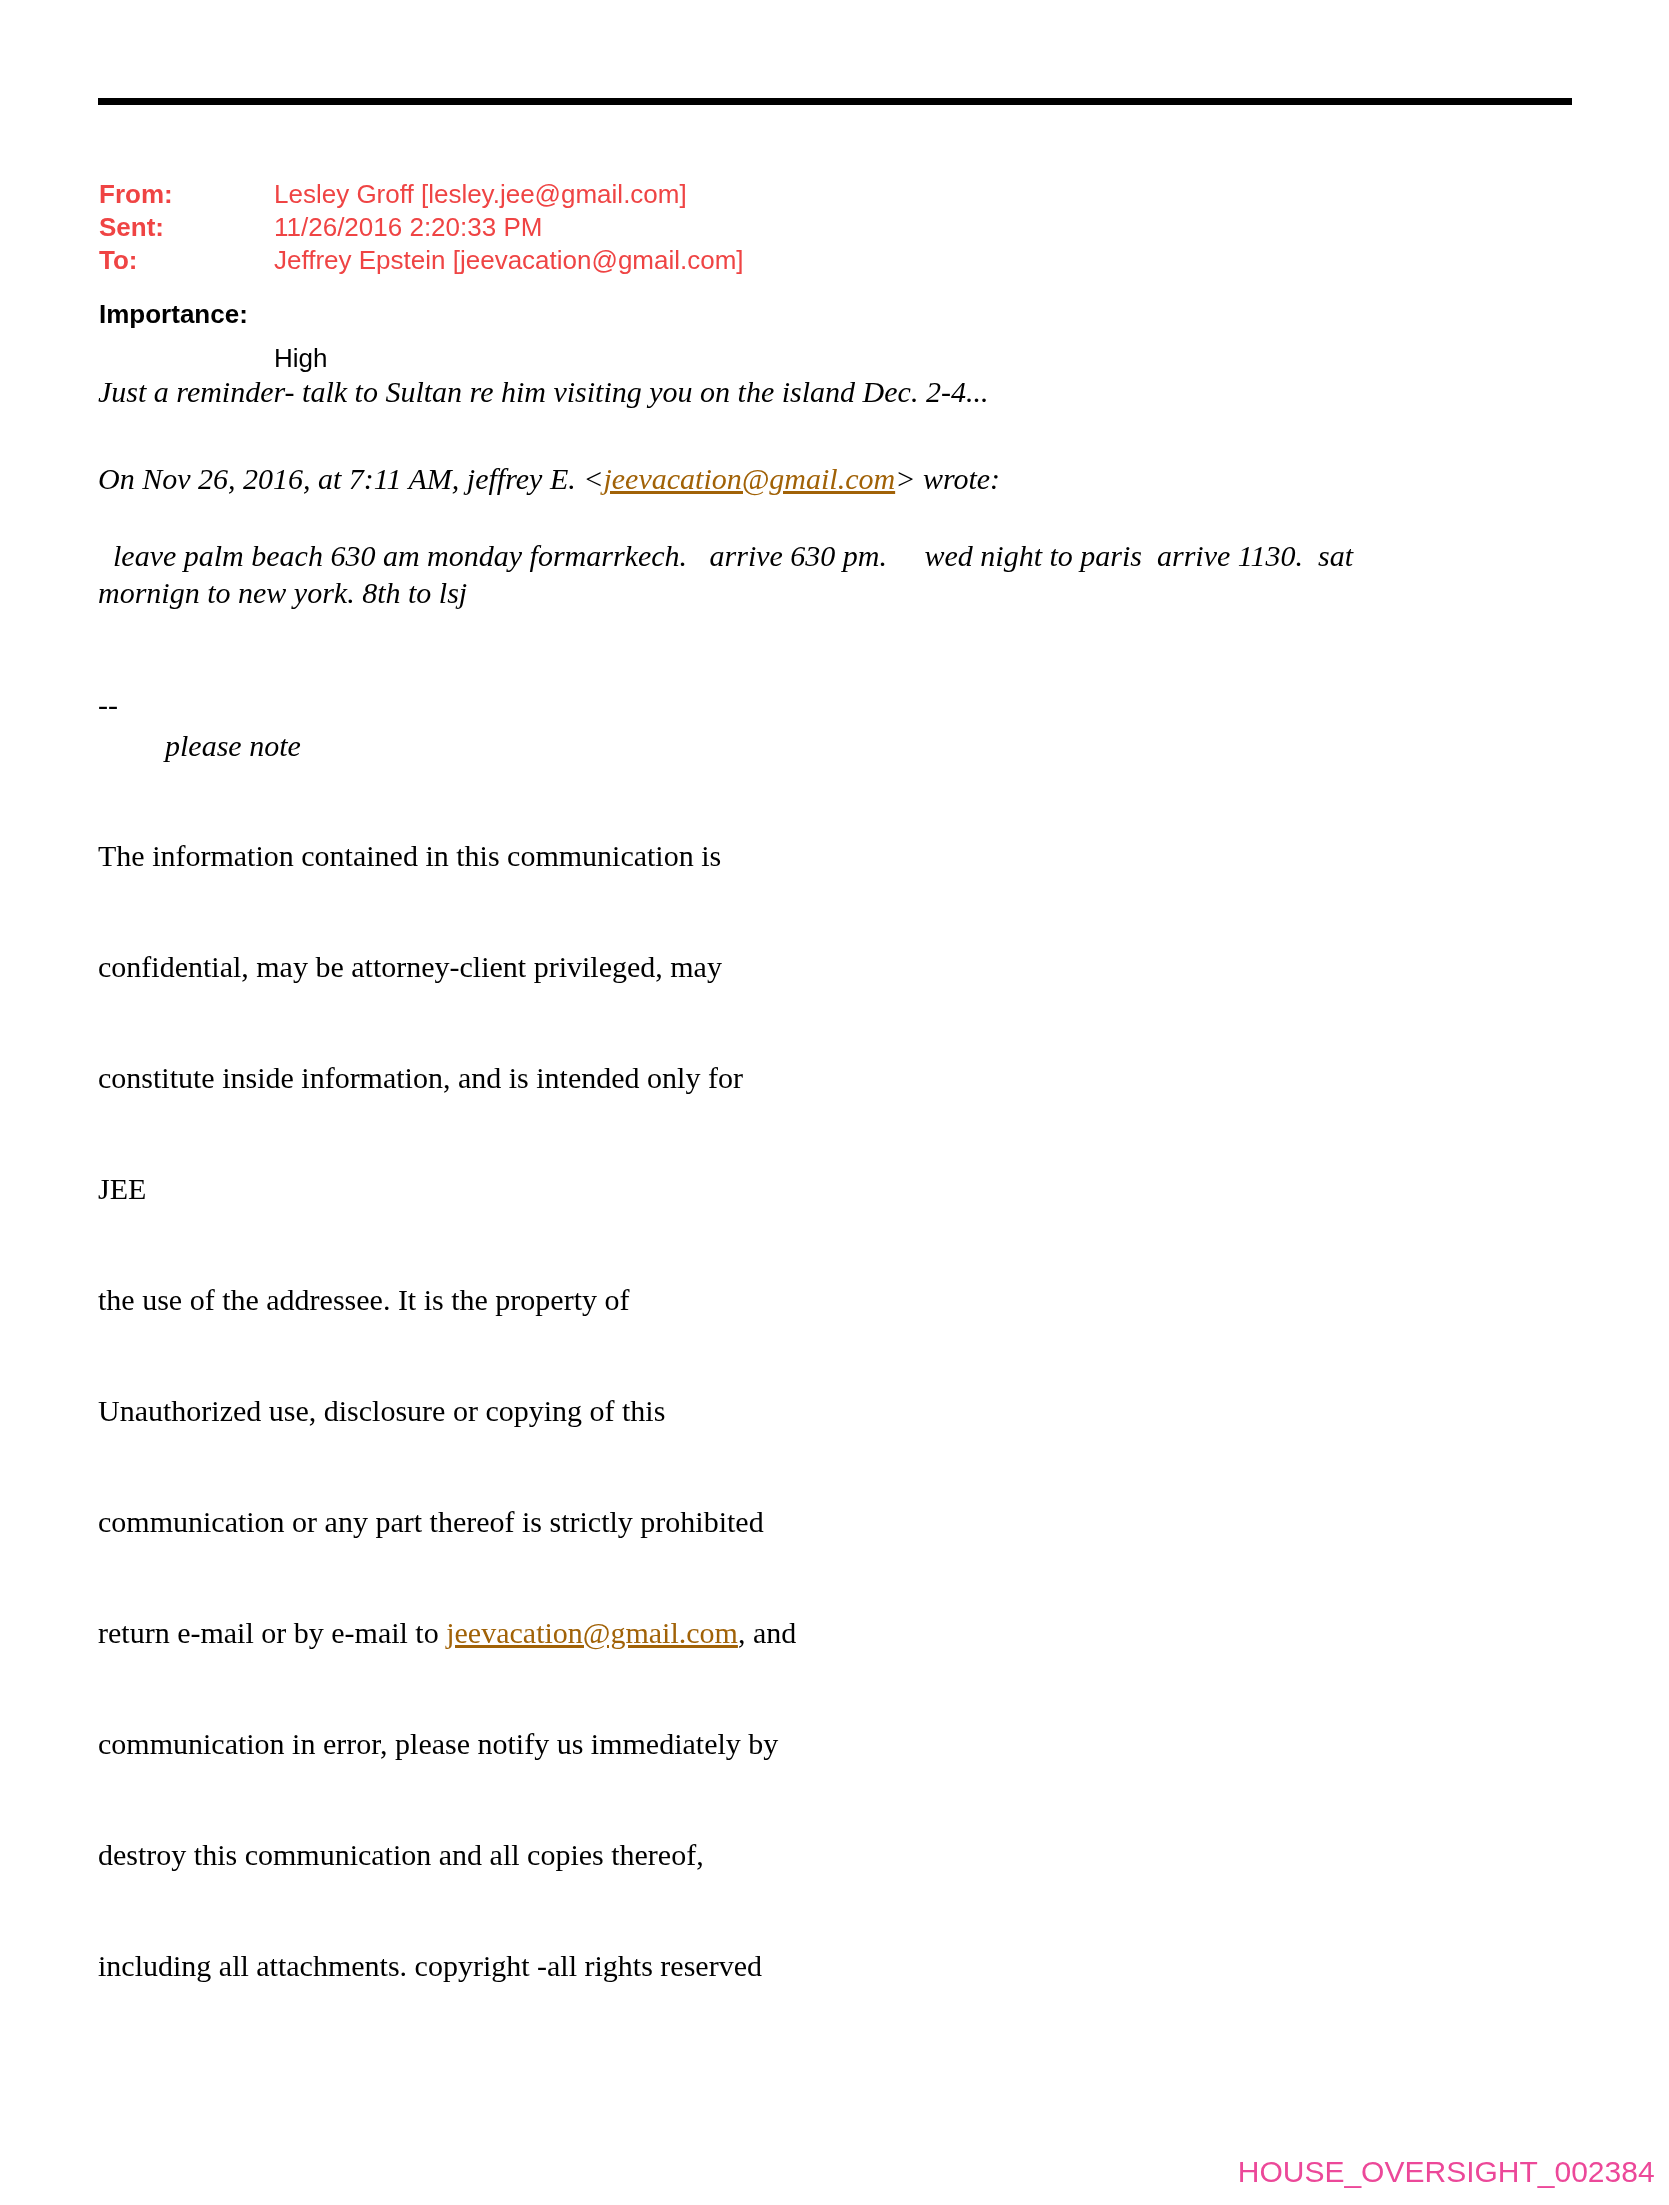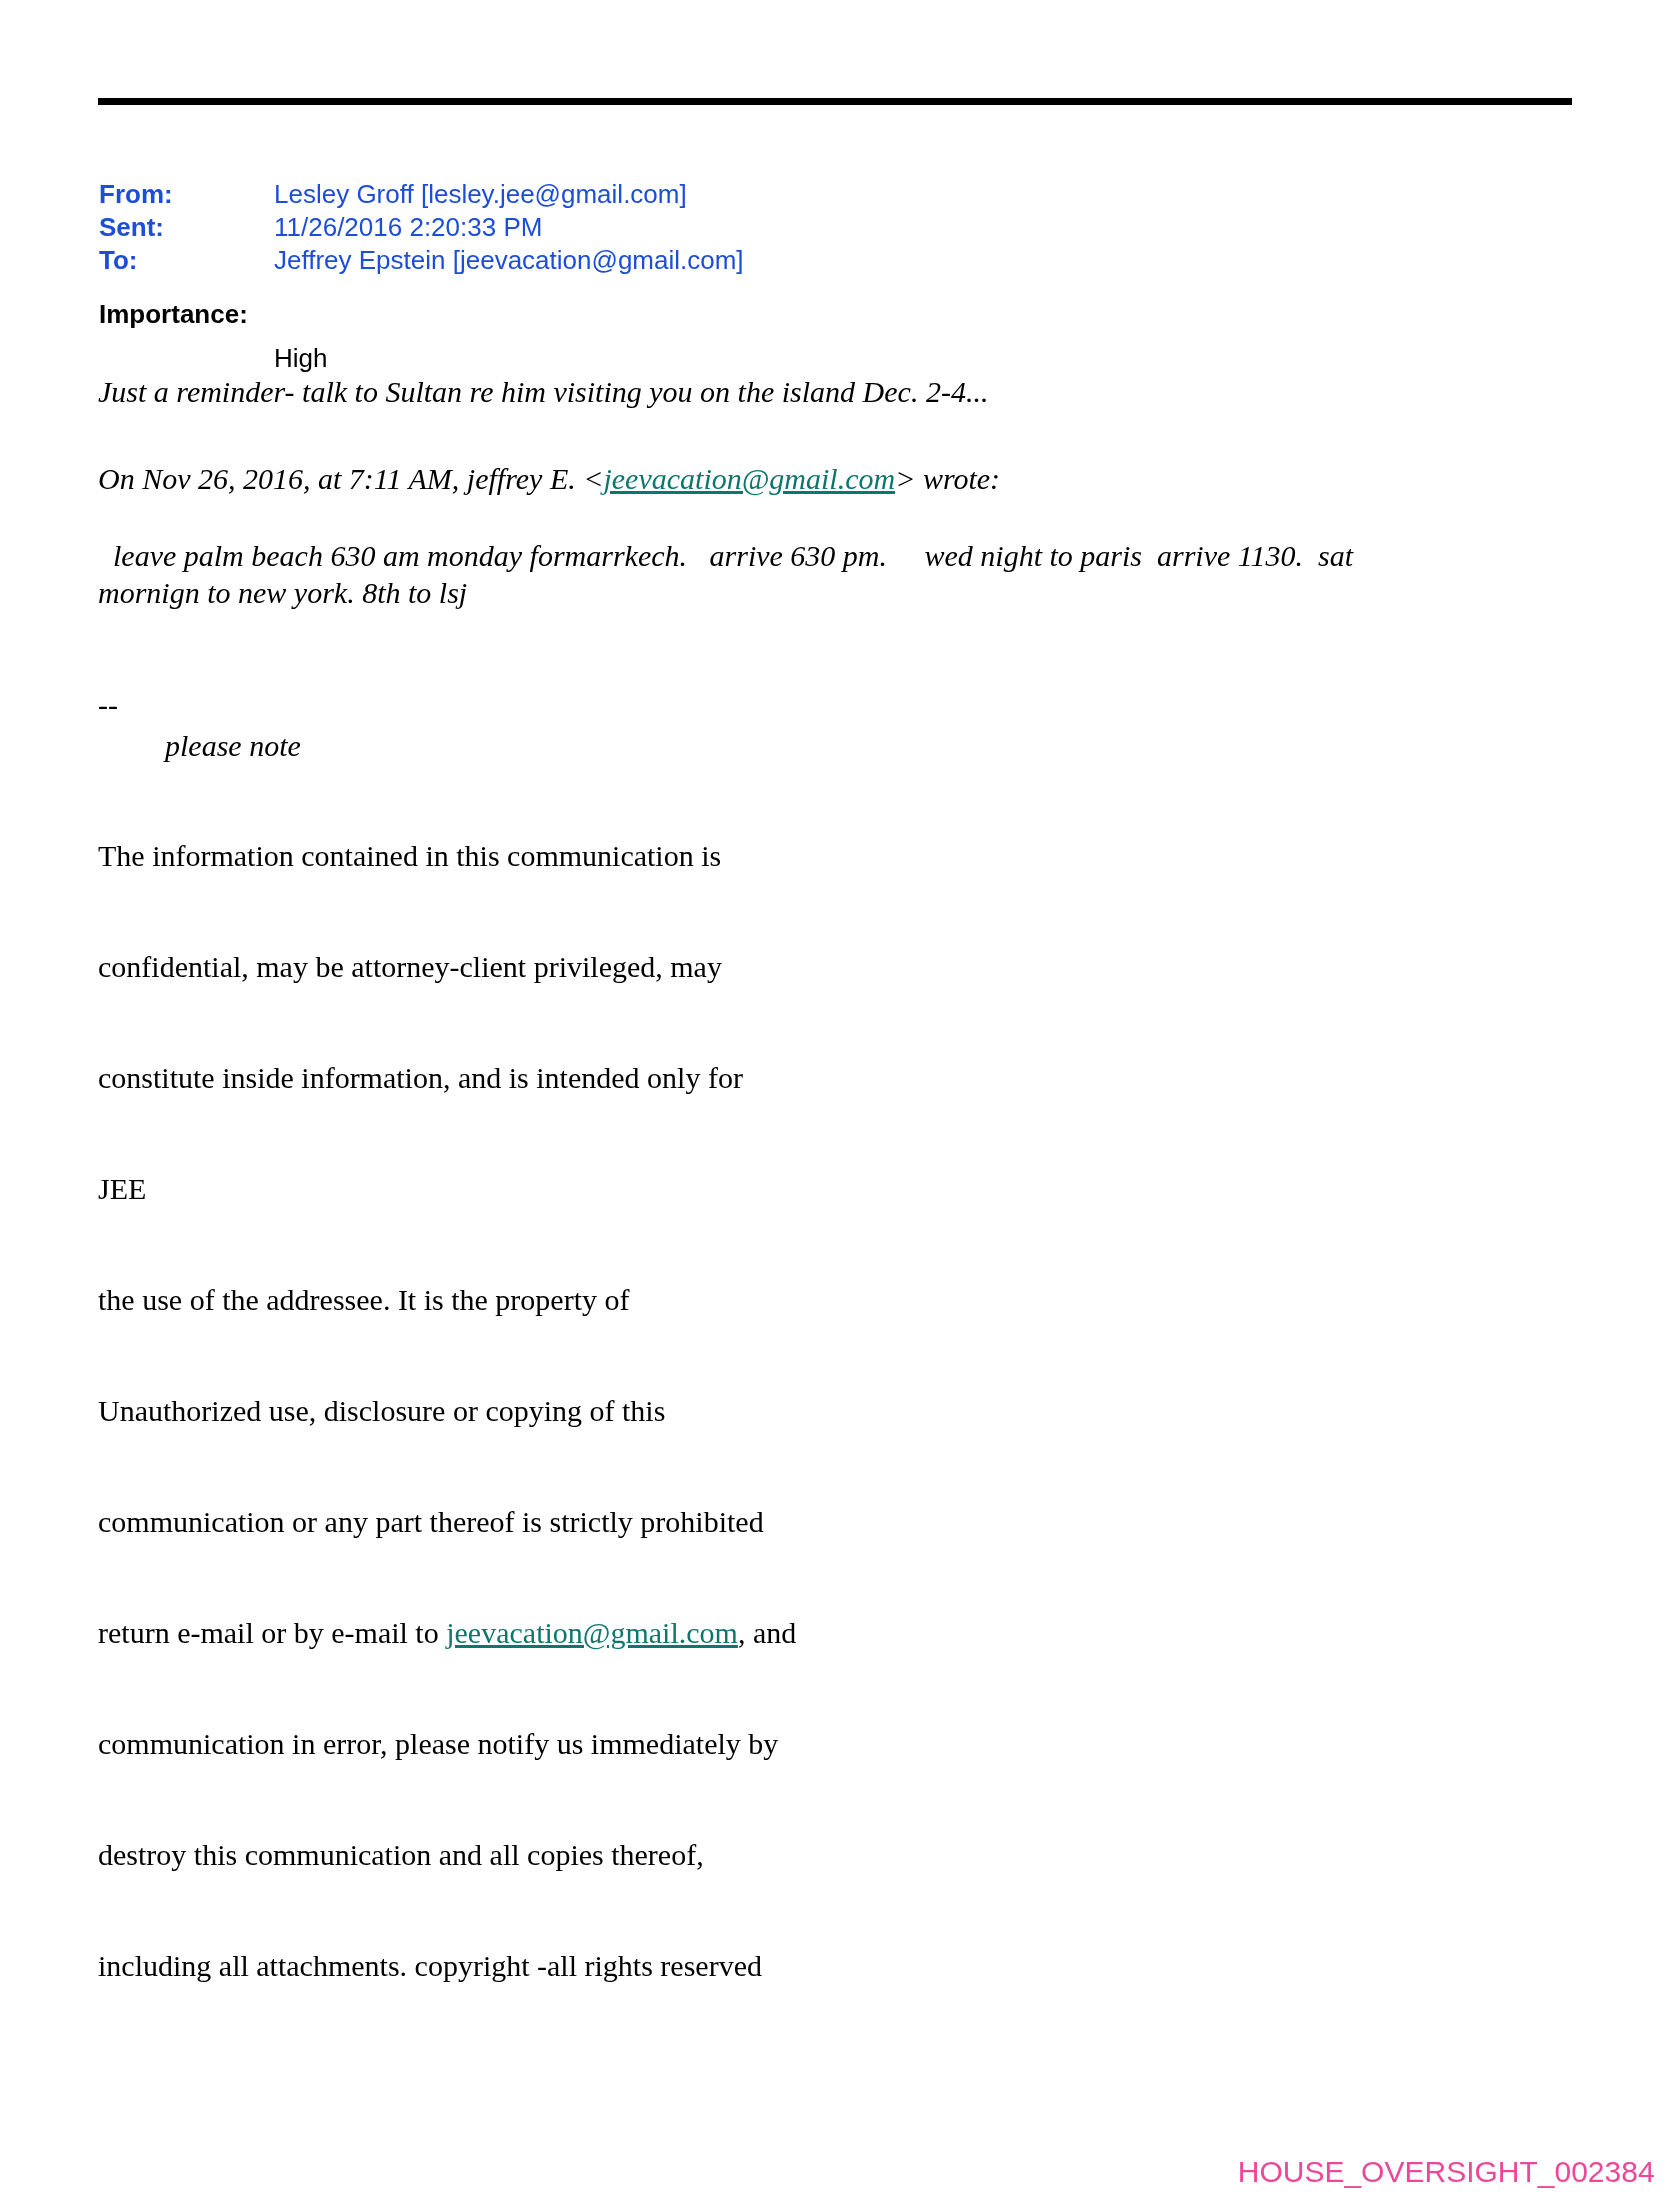--- a/index.html
+++ b/index.html
@@ -24,21 +24,21 @@
     height: 7.2px;
     background: #000000;
   }
   .header-block {
     position: absolute;
     left: 99px;
     top: 134px;
     font-family: "Liberation Sans", sans-serif;
     font-size: 26px;
     line-height: 33px;
-    color: #1d4ed8;
+    color: #ef4444;
   }
   .header-row {
     display: flex;
     height: 33px;
     align-items: baseline;
   }
   .header-label {
     font-weight: bold;
     width: 175px;
     flex: 0 0 175px;
@@ -78,21 +78,21 @@
     position: absolute;
     left: 98px;
     top: 763px;
     font-size: 30px;
     line-height: 37px;
     white-space: pre;
     color: #000000;
   }
   .sig-line { height: 37px; }
   .email-link {
-    color: #0f766e;
+    color: #a16207;
     text-decoration: underline;
   }
   .bates {
     position: absolute;
     right: 14.4px;
     top: 2155px;
     font-family: "Liberation Sans", sans-serif;
     font-size: 30px;
     color: #ec4899;
     white-space: pre;

